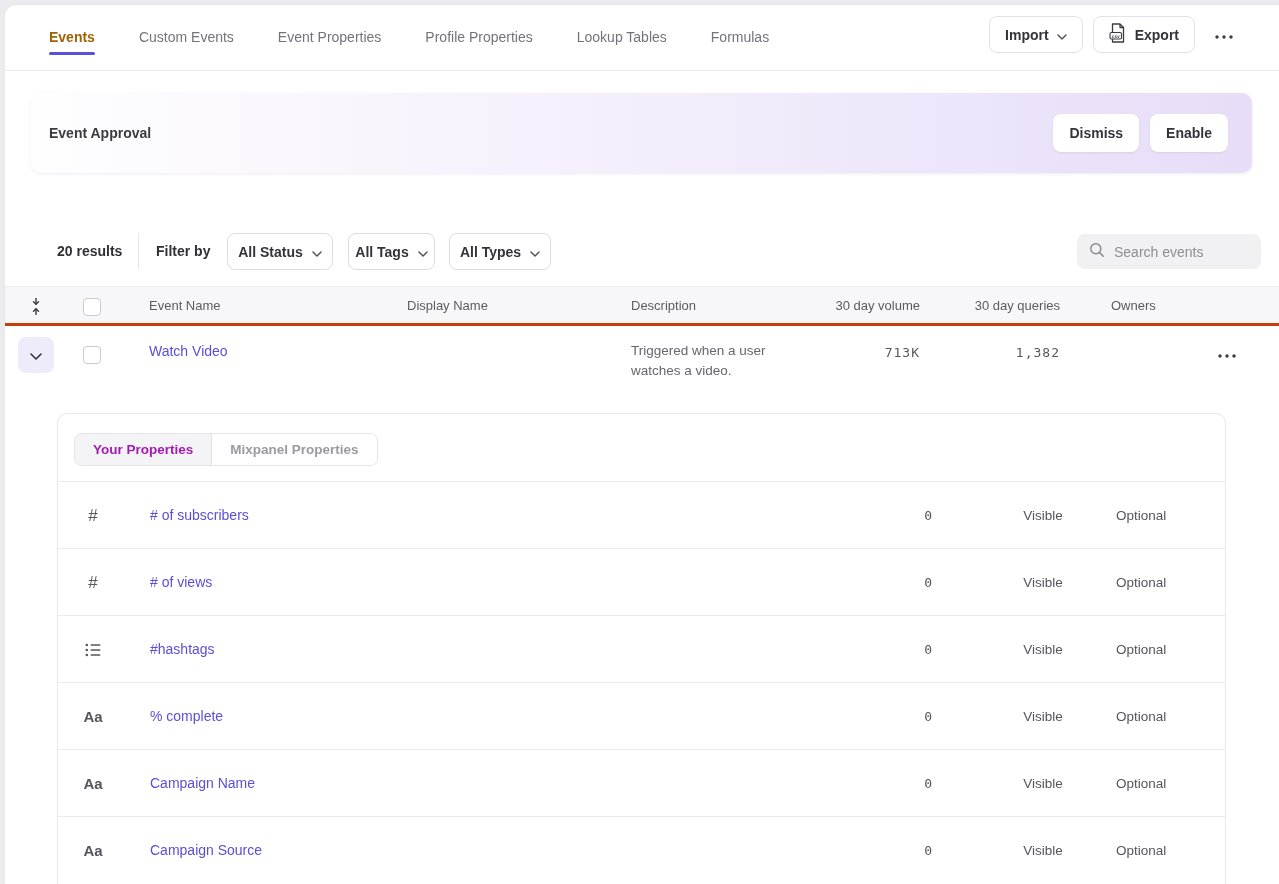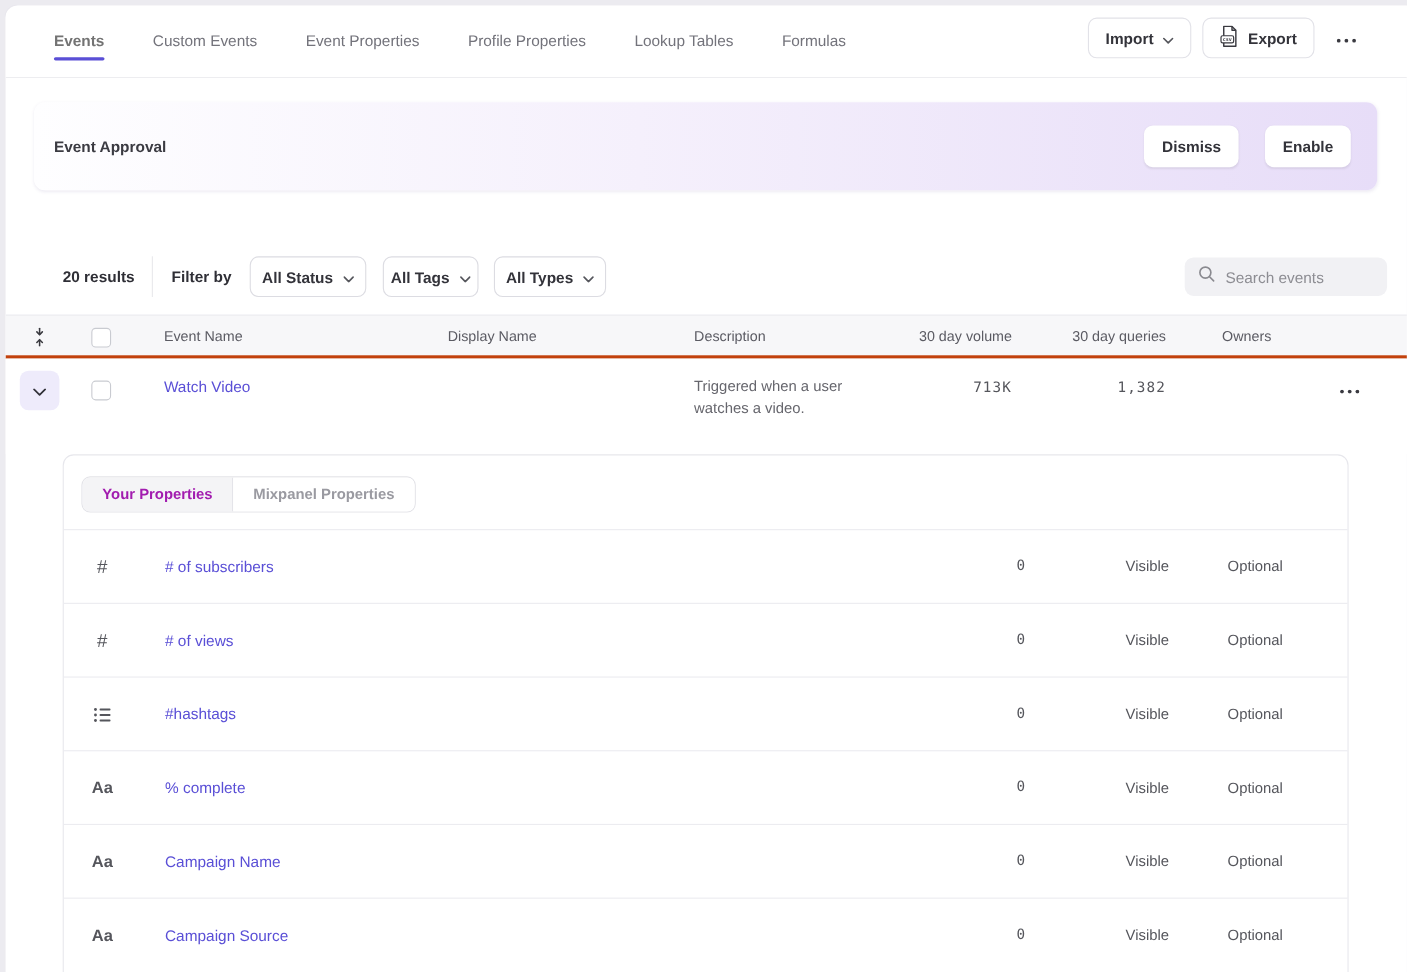--- a/index.html
+++ b/index.html
@@ -9,39 +9,39 @@
     background:#fff; border-top-left-radius:12px;
     border-left:1px solid #e8e7ed; border-top:1px solid #e8e7ed; overflow:hidden; }
 
   
   .topbar { position:absolute; left:0; top:0; right:0; height:66px; background:#fff;
     border-bottom:1px solid #ededf0; border-top-left-radius:12px; }
   .tabs { position:absolute; left:44px; top:24px; display:flex; gap:44px; }
   .tab { display:flex; flex-direction:column; align-items:center; cursor:pointer;
     font-size:14px; color:#73737b; }
   .tab .lbl { white-space:nowrap; }
-  .tab.active { color:#737373; font-weight:700; }
+  .tab.active { color:#a16207; font-weight:700; }
   .tab .underline { display:none; }
   .tab.active .underline { display:block; width:100%; height:3px; margin-top:7px;
     background:#5a4fd6; border-radius:3px; }
   .top-controls { position:absolute; top:11px; right:42px; display:flex; gap:10px; align-items:center; }
   .btn-white { height:37px; display:flex; align-items:center; gap:8px; padding:0 15px;
     background:#fff; border:1px solid #e2e2e8; border-radius:8px;
     font-size:14px; font-weight:600; color:#33333a; cursor:pointer; }
   .more-btn { margin-left:6px; background:none; border:none; cursor:pointer; padding:4px; }
 
   
   .banner { position:absolute; left:26px; top:88px; width:1221px; height:80px;
     border-radius:10px; background:linear-gradient(90deg,#fefeff 0%,#f5f0fc 45%,#e7ddf8 100%);
     box-shadow:0 1px 3px rgba(80,60,140,0.10); display:flex; flex-direction:column;
     justify-content:center; padding-left:18px; }
   .banner-title { font-size:14px; font-weight:700; color:#3b3b42; }
   .banner-sub { font-size:13px; color:#6d6d75; margin-top:7px; }
   .banner-actions { position:absolute; right:24px; top:50%; transform:translateY(-50%);
-    display:flex; gap:24px; }
+    display:flex; gap:11px; }
   .banner-btn { height:38px; padding:0 16px; background:#fff; border:none; border-radius:8px;
     font-size:14px; font-weight:600; color:#33333a; cursor:pointer;
     box-shadow:0 1px 2px rgba(0,0,0,0.08); font-family:"Liberation Sans",sans-serif; }
 
   
   .filterbar { position:absolute; left:0; top:228px; right:0; height:37px; }
   .results { position:absolute; left:52px; top:0; line-height:37px; font-size:14px;
     font-weight:700; color:#2f2f36;text-align:right; }
   .vdivider { position:absolute; left:133px; top:0; width:1px; height:37px; background:#e8e8ec; }
   .filterby { position:absolute; left:151px; top:0; line-height:37px; font-size:14px;

